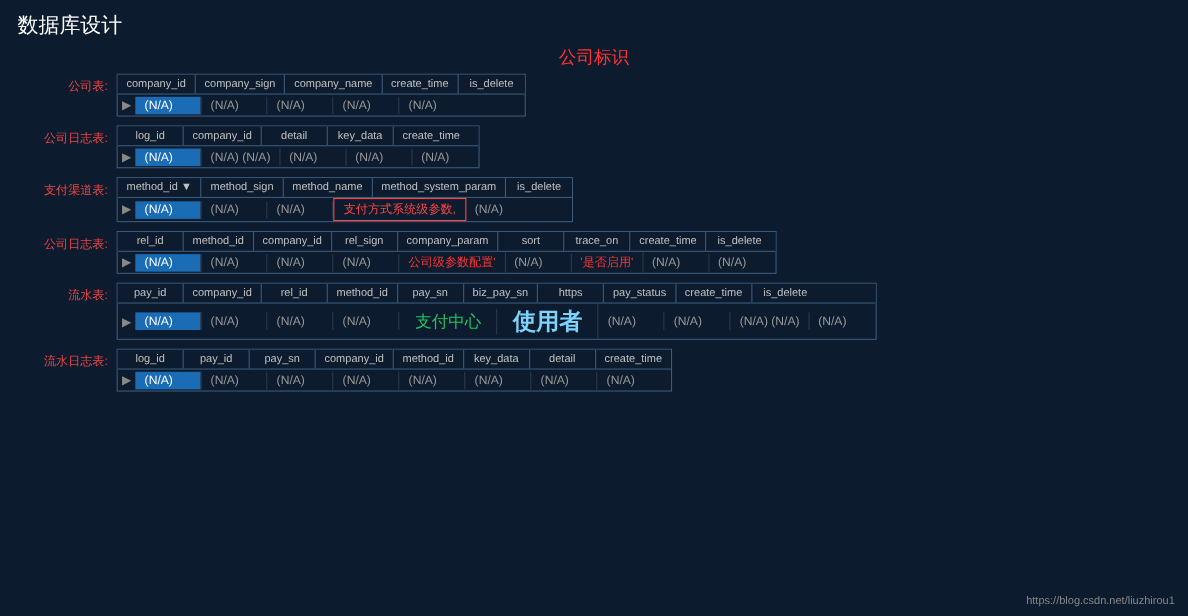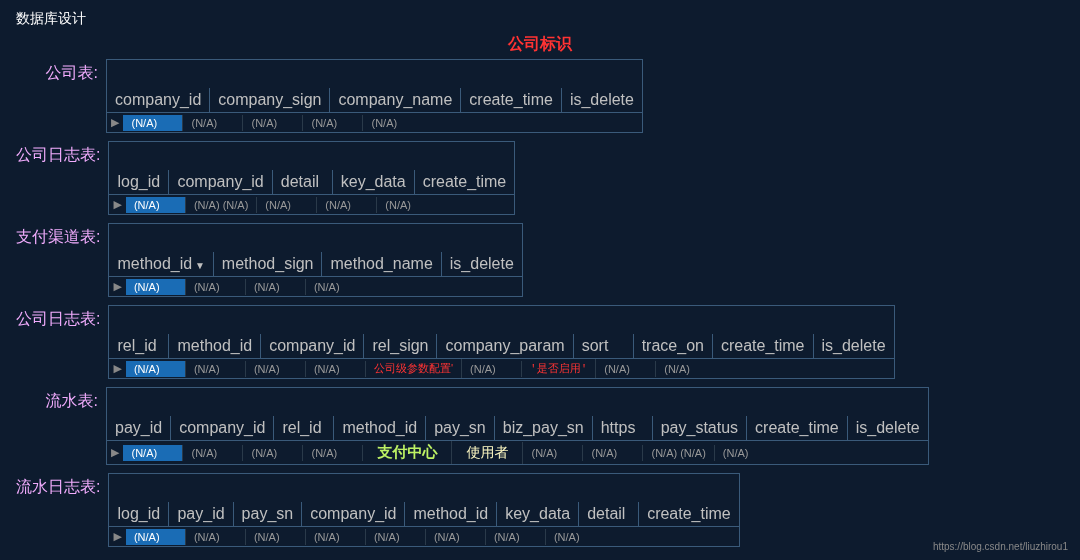--- a/index.html
+++ b/index.html
@@ -8,58 +8,58 @@
       color: #ffffff;
       font-family: 'Microsoft YaHei', Arial, sans-serif;
       font-size: 13px;
       width: 1080px;
       height: 560px;
       overflow: hidden;
       position: relative;
     }
     .page-title {
       padding: 10px 0 6px 16px;
-      font-size: 14px;
+      font-size: 19px;
       color: #ffffff;
     }
     .content-area {
       padding: 0 16px;
     }
     .table-row-item {
       display: flex;
       align-items: flex-start;
       margin-bottom: 8px;
     }
     .row-label {
-      color: #f0abfc;
-      font-size: 16px;
+      color: #ef4444;
+      font-size: 11px;
       min-width: 90px;
       padding-top: 4px;
       padding-right: 8px;
       text-align: right;
       flex-shrink: 0;
     }
     .db-table-wrapper {
       border: 1px solid #3a5a7a;
       background: #0d1b2e;
       display: inline-block;
     }
     .db-table-header {
       display: flex;
       background: #0d1b2e;
       border-bottom: 1px solid #3a5a7a;
     }
     .db-table-header .col-header {
       padding: 3px 8px;
       color: #c0c0c0;
-      font-size: 16px;
+      font-size: 10px;
       border-right: 1px solid #3a5a7a;
       white-space: nowrap;
       min-width: 60px;
-      margin-top: 28px;
+      text-align: center;
     }
     .db-table-header .col-header:last-child {
       border-right: none;
     }
     .db-table-header .col-header.with-arrow::after {
       content: ' ▼';
       font-size: 10px;
     }
     .db-table-body {
       display: flex;
@@ -88,40 +88,40 @@
     }
     .col-cell.red-text {
       color: #ff4444;
       border: 1px solid #ff4444;
       background: transparent;
     }
     .section-title {
       text-align: center;
       color: #ff3333;
       font-size: 16px;
-      font-weight: bold;
+      font-weight: normal;
       margin-bottom: 6px;
     }
     .footer-link {
       position: absolute;
       bottom: 8px;
       right: 12px;
       color: #888;
       font-size: 10px;
     }
     .pay-center-label {
-      color: #bef264;
+      color: #22c55e;
       font-size: 15px;
+      font-weight: normal;
+      padding: 2px 6px;
+    }
+    .user-label {
+      color: #7dd3fc;
+      font-size: 21px;
       font-weight: bold;
-      padding: 2px 6px;
-    }
-    .user-label {
-      color: #fef9c3;
-      font-size: 14px;
-      font-weight: normal;
       padding: 2px 6px;
     }
   </style>
 </head>
 <body>
 
 <div class="page-title">数据库设计</div>
 
 <div style="text-align:center; margin-bottom:4px;">
   <span class="section-title">公司标识</span>
@@ -171,27 +171,29 @@
     </div>
   </div>
 
   <div class="table-row-item">
     <div class="row-label">支付渠道表:</div>
     <div class="db-table-wrapper">
       <div class="db-table-header">
         <div class="col-header with-arrow">method_id</div>
         <div class="col-header">method_sign</div>
         <div class="col-header">method_name</div>
-        <div class="col-header">is_delete</div>
-      </div>
-      <div class="db-table-body">
-        <span class="row-arrow">▶</span>
-        <div class="col-cell highlighted">(N/A)</div>
-        <div class="col-cell">(N/A)</div>
-        <div class="col-cell">(N/A)</div>
+        <div class="col-header">method_system_param</div>
+        <div class="col-header">is_delete</div>
+      </div>
+      <div class="db-table-body">
+        <span class="row-arrow">▶</span>
+        <div class="col-cell highlighted">(N/A)</div>
+        <div class="col-cell">(N/A)</div>
+        <div class="col-cell">(N/A)</div>
+        <div class="col-cell red-text">支付方式系统级参数,</div>
         <div class="col-cell">(N/A)</div>
       </div>
     </div>
   </div>
 
   <div class="table-row-item">
     <div class="row-label">公司日志表:</div>
     <div class="db-table-wrapper">
       <div class="db-table-header">
         <div class="col-header">rel_id</div>
@@ -205,21 +207,21 @@
         <div class="col-header">is_delete</div>
       </div>
       <div class="db-table-body">
         <span class="row-arrow">▶</span>
         <div class="col-cell highlighted">(N/A)</div>
         <div class="col-cell">(N/A)</div>
         <div class="col-cell">(N/A)</div>
         <div class="col-cell">(N/A)</div>
         <div class="col-cell" style="color:#ff3333;">公司级参数配置'</div>
         <div class="col-cell">(N/A)</div>
-        <div class="col-cell" style="color:#ff3333;font-family:Liberation Mono, monospace;">'是否启用'</div>
+        <div class="col-cell" style="color:#ff3333;">'是否启用'</div>
         <div class="col-cell">(N/A)</div>
         <div class="col-cell">(N/A)</div>
       </div>
     </div>
   </div>
 
   <div class="table-row-item">
     <div class="row-label">流水表:</div>
     <div class="db-table-wrapper">
       <div class="db-table-header">

